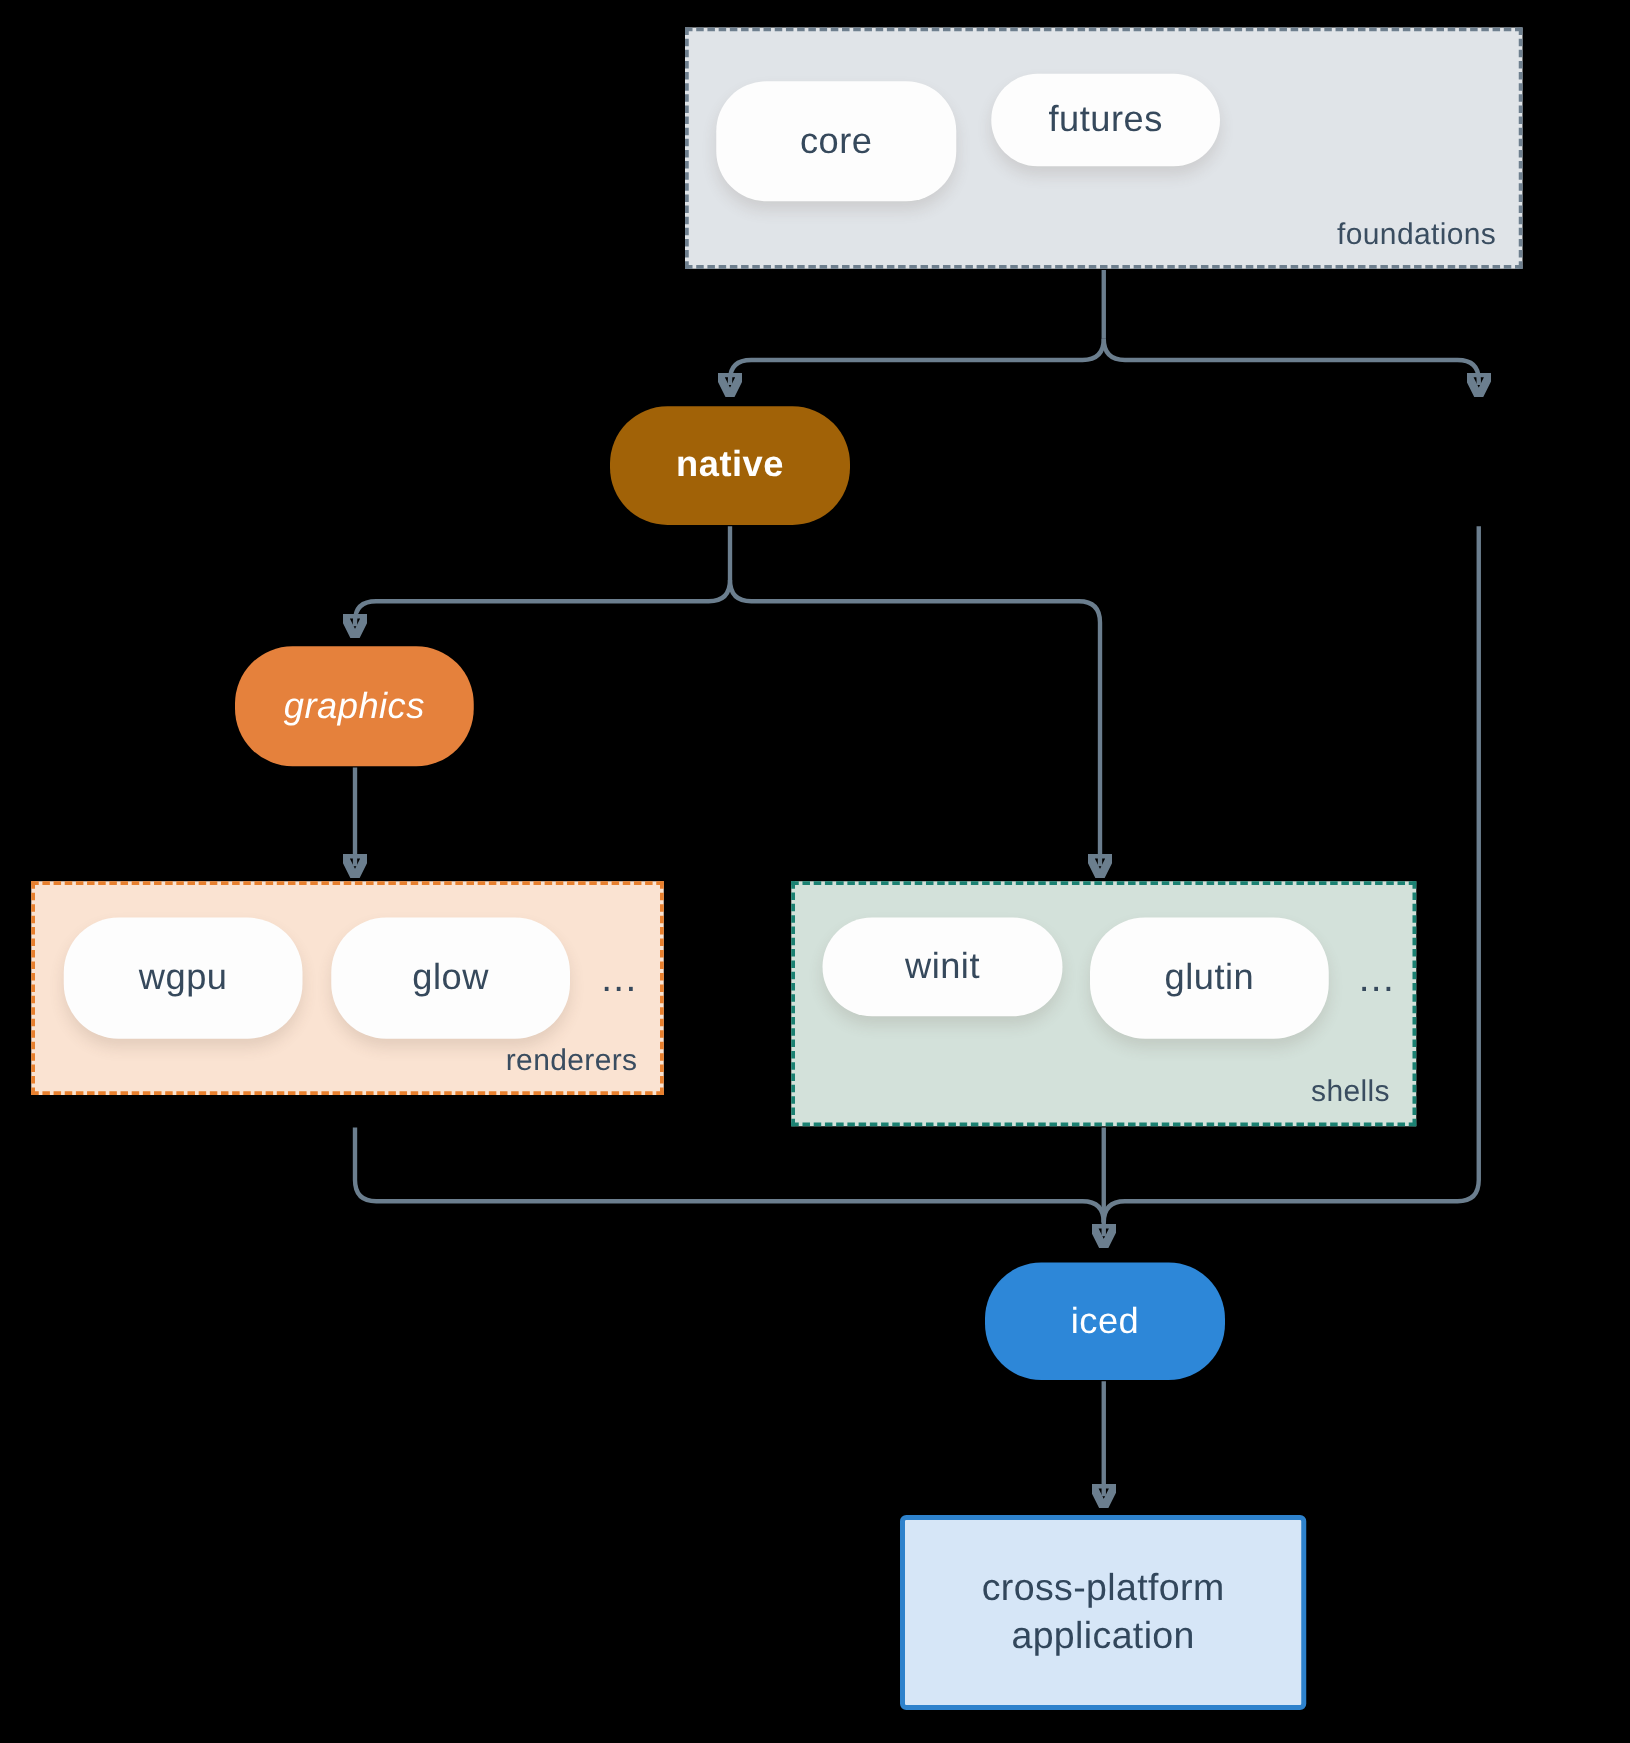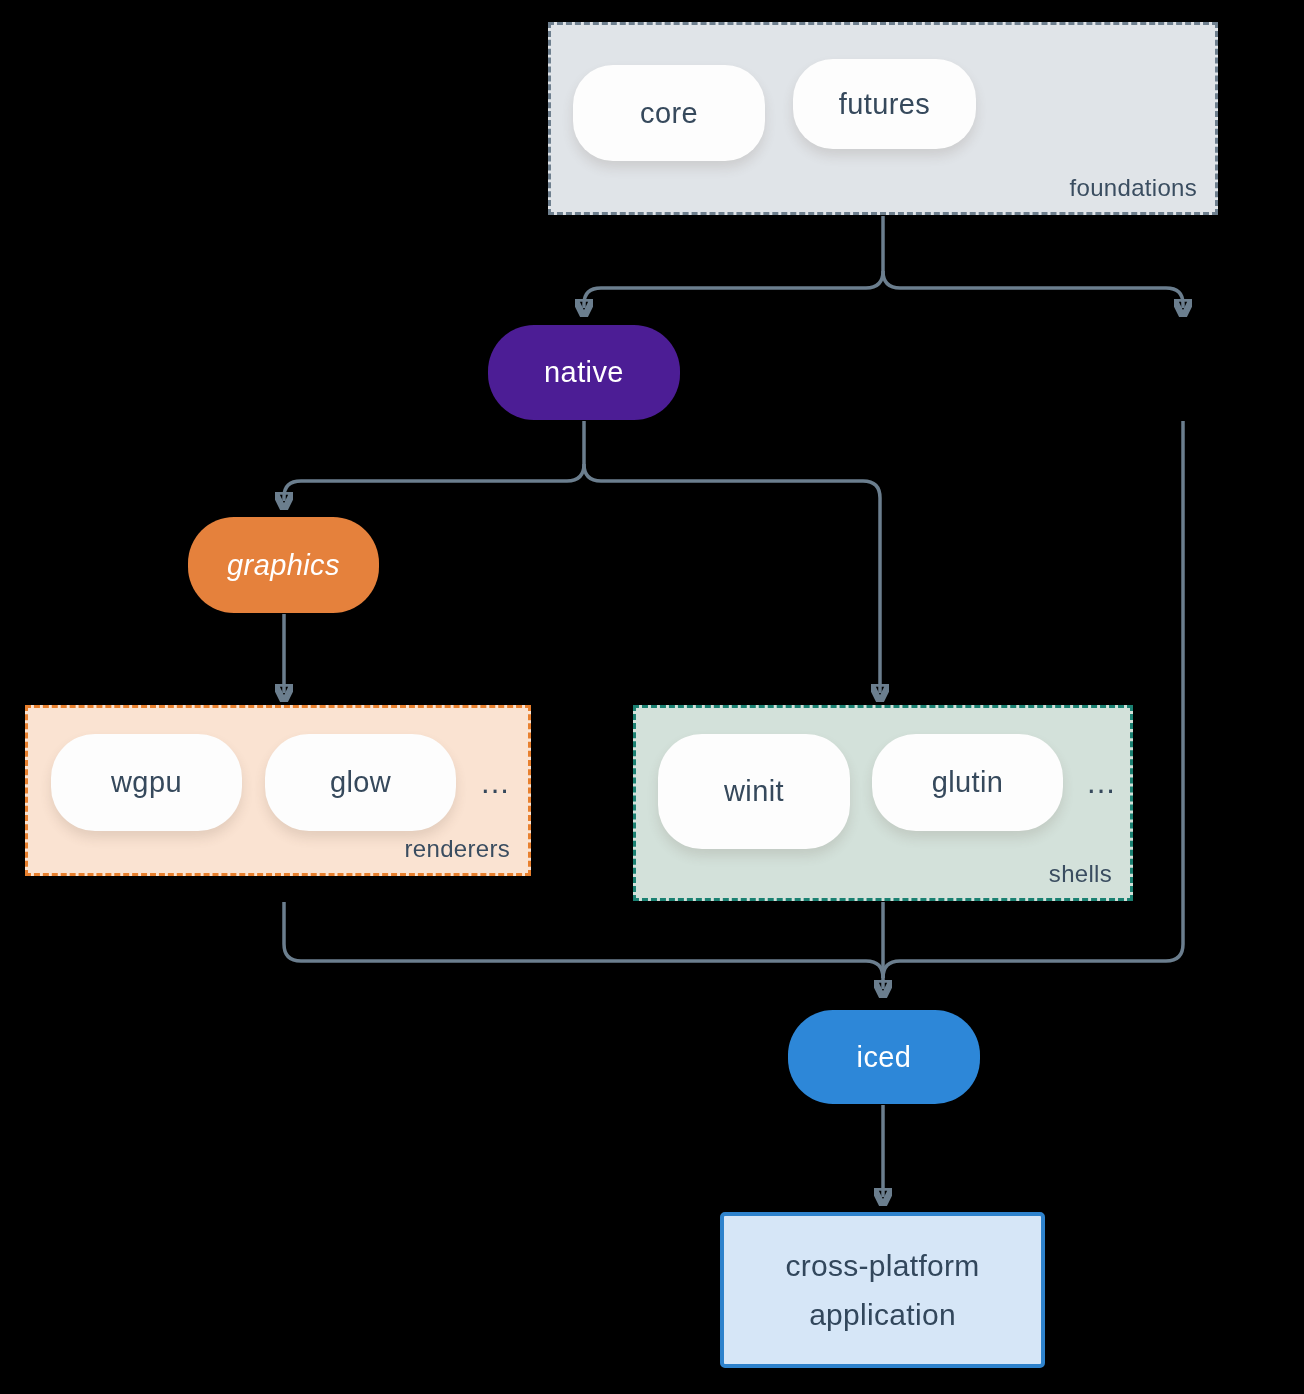--- a/index.html
+++ b/index.html
@@ -33,36 +33,36 @@
     position:absolute;z-index:2;
     display:flex;align-items:center;justify-content:center;
     font-size:29px;letter-spacing:.4px;
     box-sizing:border-box;
   }
   .pill.white{
     background:#fdfdfd;color:#36495c;
     border-radius:44px;
     box-shadow:0 7px 12px rgba(90,70,60,0.14);
   }
-  .pill.purple{background:#4c1d95;color:#ffffff;border-radius:46px;}
+  .pill.purple{background:#a16207;color:#ffffff;border-radius:46px;font-weight:bold;}
   .pill.orange{background:#e5813c;color:#ffffff;border-radius:46px;font-style:italic;}
   .pill.blue{background:#2d87d8;color:#ffffff;border-radius:45px;}
 
   .ellipsis{
     position:absolute;z-index:2;
     display:flex;align-items:center;justify-content:center;
     font-size:31px;color:#36495c;letter-spacing:1px;
   }
   .appbox{
     position:absolute;z-index:2;box-sizing:border-box;
     background:#d6e6f7;border:4px solid #2e82cc;border-radius:5px;
     display:flex;align-items:center;justify-content:center;text-align:center;
   }
   .appbox .apptext{
-    font-size:30px;line-height:49px;color:#32475c;
+    font-size:30px;line-height:38px;color:#32475c;
     width:260px;letter-spacing:.3px;
   }
 </style>
 </head>
 <body>
 
 <div class="canvas">
 
   <svg class="wires" width="1304" height="1394" viewBox="0 0 1304 1394">
     <defs>
@@ -78,37 +78,37 @@
     <path d="M584 464 Q584 481 601 481 H863 Q880 481 880 498 V693" marker-end="url(#arw)"></path>
     <path d="M284 614 V693" marker-end="url(#arw)"></path>
     <path d="M284 902 V944 Q284 961 301 961 H866 Q883 961 883 978"></path>
     <path d="M1183 421 V944 Q1183 961 1166 961 H900 Q883 961 883 978"></path>
     <path d="M883 902 V989" marker-end="url(#arw)"></path>
     <path d="M883 1105 V1197" marker-end="url(#arw)"></path>
   </svg>
 
   <div class="group foundations" style="left:548px;top:22px;width:670px;height:193px">
     <div class="pill white" style="left:22px;top:40px;width:192px;height:96px;border-radius:40px">core</div>
-    <div class="pill white" style="left:242px;top:34px;width:183px;height:90px;border-radius:40px">futures</div>
+    <div class="pill white" style="left:242px;top:34px;width:183px;height:74px;border-radius:40px">futures</div>
     <div class="group-label">foundations</div>
   </div>
 
   <div class="pill purple" style="left:488px;top:325px;width:192px;height:95px">native</div>
 
   <div class="pill orange" style="left:188px;top:517px;width:191px;height:96px">graphics</div>
 
   <div class="group renderers" style="left:25px;top:705px;width:506px;height:171px">
     <div class="pill white" style="left:23px;top:26px;width:191px;height:97px">wgpu</div>
     <div class="pill white" style="left:237px;top:26px;width:191px;height:97px">glow</div>
     <div class="ellipsis" style="left:440px;top:26px;width:55px;height:97px">...</div>
     <div class="group-label">renderers</div>
   </div>
 
   <div class="group shells" style="left:633px;top:705px;width:500px;height:196px">
-    <div class="pill white" style="left:22px;top:26px;width:192px;height:115px">winit</div>
+    <div class="pill white" style="left:22px;top:26px;width:192px;height:79px">winit</div>
     <div class="pill white" style="left:236px;top:26px;width:191px;height:97px">glutin</div>
     <div class="ellipsis" style="left:438px;top:26px;width:55px;height:97px">...</div>
     <div class="group-label">shells</div>
   </div>
 
   <div class="pill blue" style="left:788px;top:1010px;width:192px;height:94px">iced</div>
 
   <div class="appbox" style="left:720px;top:1212px;width:325px;height:156px">
     <div class="apptext">cross-platform application</div>
   </div>

